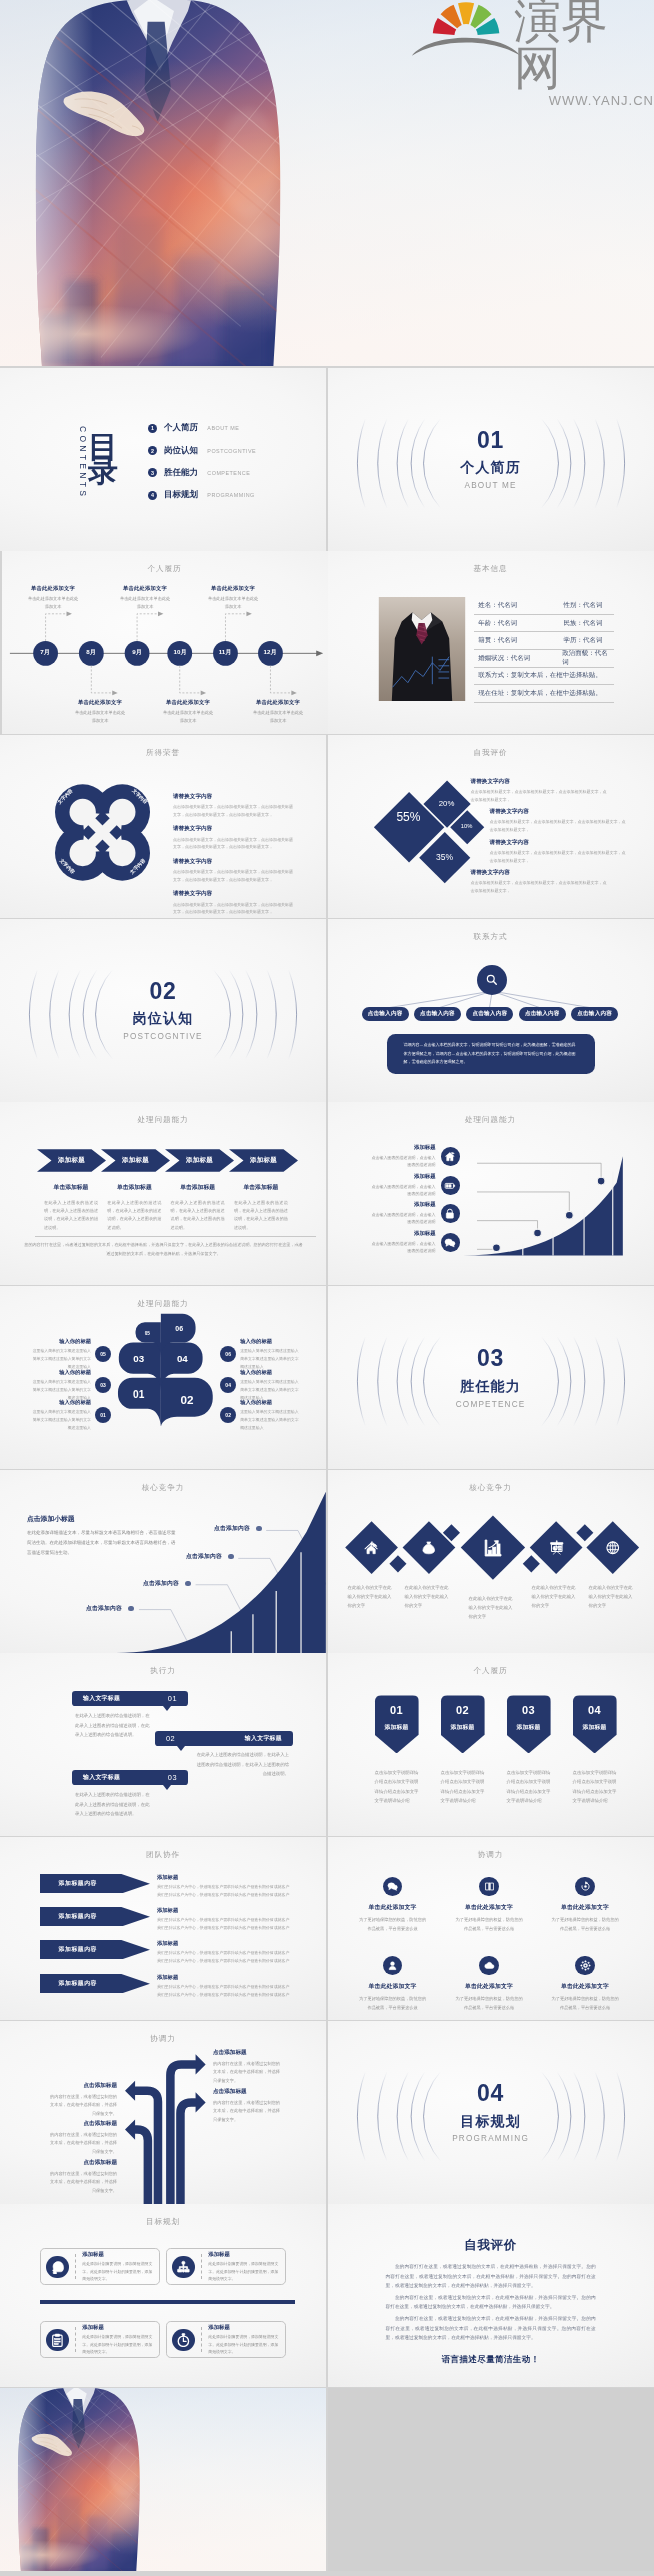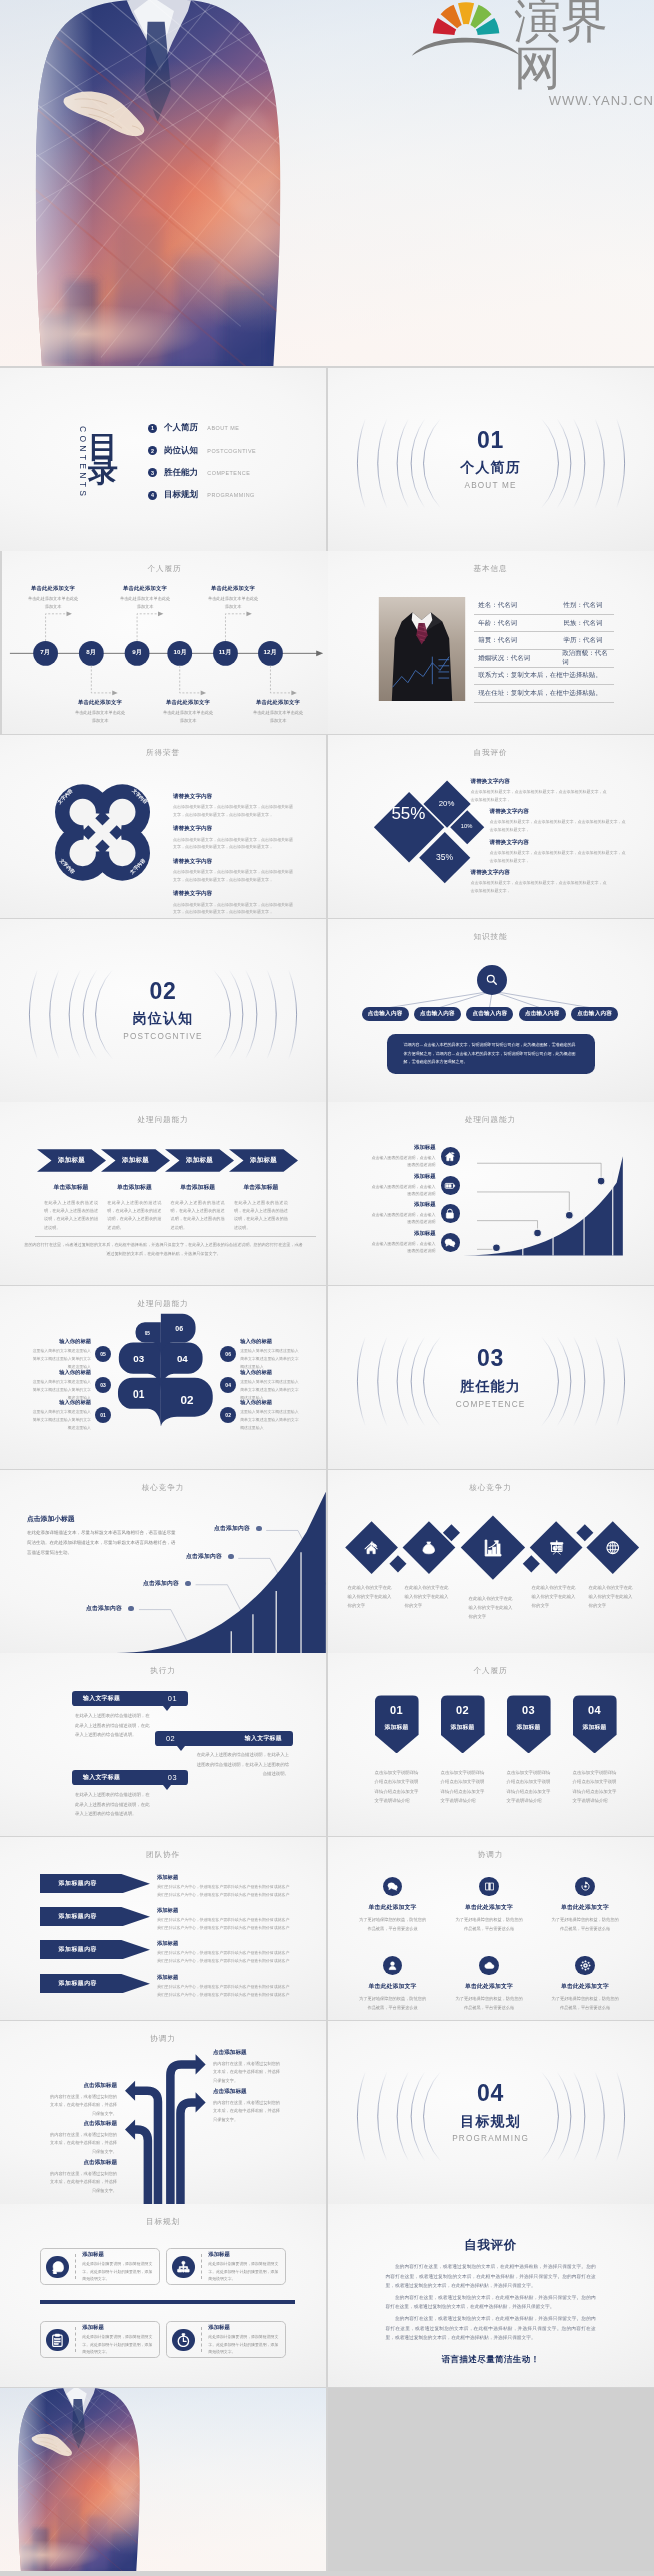--- a/index.html
+++ b/index.html
@@ -582,21 +582,21 @@
   <div class="stitle">自我评价</div>
   <div class="lg-art">
           <svg class="lg-svg" width="171" height="124" viewBox="0 0 220 160">
             <g fill="#25376b">
               <rect x="21.8" y="41.8" width="64.3" height="64.3" transform="rotate(45 54 74)"></rect>
               <rect x="81.4" y="22.4" width="43.1" height="43.1" transform="rotate(45 103 44)"></rect>
               <rect x="113.4" y="58.4" width="31.1" height="31.1" transform="rotate(45 129 74)"></rect>
               <rect x="76.7" y="89.7" width="46.7" height="46.7" transform="rotate(45 100 113)"></rect>
             </g>
           </svg>
-          <div class="lg-v" style="left:14.8px;top:34px;font-size:17px">55%</div>
+          <div class="lg-v" style="left:14.8px;top:40px;font-size:12px">55%</div>
           <div class="lg-v" style="left:53px;top:29px;font-size:7.8px">20%</div>
           <div class="lg-v" style="left:73px;top:53px;font-size:5.8px">10%</div>
           <div class="lg-v" style="left:51px;top:82px;font-size:8.5px">35%</div>
         </div>
   <div class="lg-it" style="top:43px;left:143px">
           <div class="lg-h">请替换文字内容</div>
           <div class="lg-b">点击添加相关标题文字，点击添加相关标题文字，点击添加相关标题文字，点击添加相关标题文字，</div>
         </div>
         <div class="lg-it" style="top:73px;left:162px">
           <div class="lg-h">请替换文字内容</div>
@@ -638,21 +638,21 @@
             <path d="M371.9,65.0 A172,172 0 0,1 371.9,181.0" fill="none" stroke="url(#af1)" stroke-width="0.75"></path>
           </svg>
         </div>
   <div class="sect">
     <div class="num">02</div>
     <div class="cn">岗位认知</div>
     <div class="en">POSTCOGNTIVE</div>
   </div>
 </div>
       <div class="half right">
-  <div class="stitle">知识技能</div>
+  <div class="stitle">联系方式</div>
   <svg class="kn-svg" width="326" height="183" viewBox="0 0 420 236">
           <path d="M211.5 93 L74 115" stroke="#6b7a9e" stroke-width="0.6" fill="none"></path>
           <path d="M211.5 93 L141 115" stroke="#6b7a9e" stroke-width="0.6" fill="none"></path>
           <path d="M211.5 93 L208 115" stroke="#6b7a9e" stroke-width="0.6" fill="none"></path>
           <path d="M211.5 93 L275 115" stroke="#6b7a9e" stroke-width="0.6" fill="none"></path>
           <path d="M211.5 93 L342 115" stroke="#6b7a9e" stroke-width="0.6" fill="none"></path>
         </svg>
   <div class="kn-circle">
           <svg class="" width="13.2" height="13.2" viewBox="0 0 24 24" fill="#ffffff" stroke="#ffffff">
             <circle cx="10.5" cy="10.5" r="6.2" fill="none" stroke-width="2.2"></circle>

